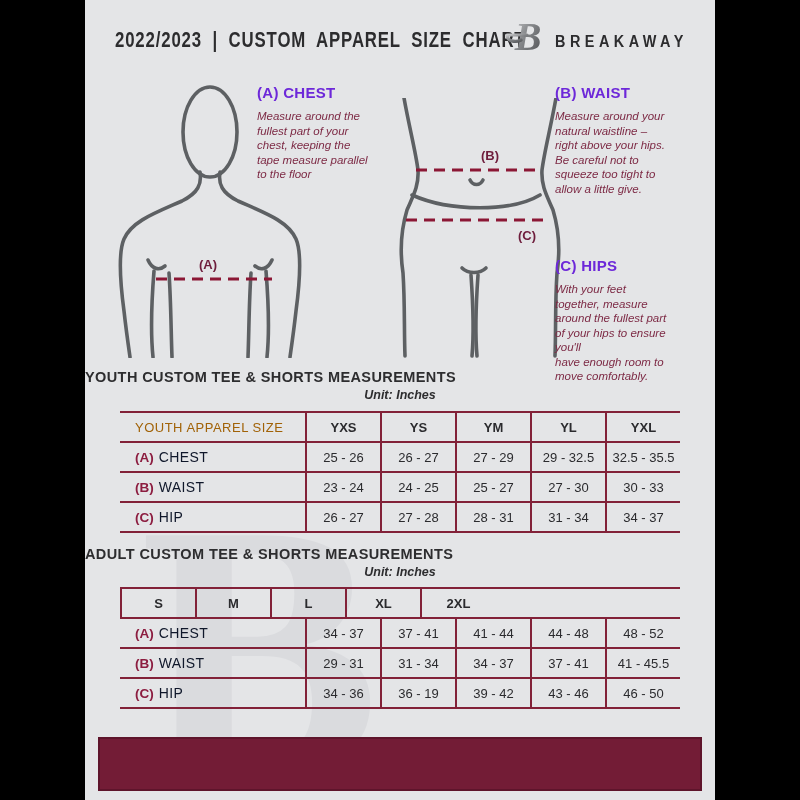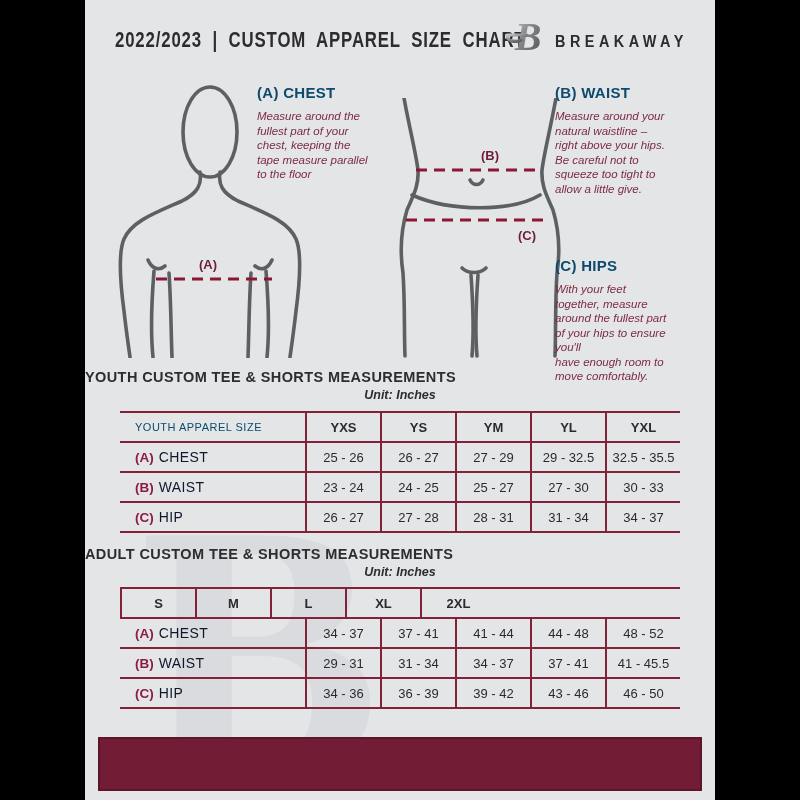--- a/index.html
+++ b/index.html
@@ -26,21 +26,21 @@
     transform:scaleX(0.9);transform-origin:left center;white-space:nowrap;
   }
   
   .torso-svg{position:absolute;left:25px;top:80px;}
   .lower-svg{position:absolute;left:305px;top:98px;}
   .sec{position:absolute;z-index:1;}
   .sec-chest{left:172px;top:84px;width:140px;}
   .sec-waist{left:470px;top:84px;width:135px;}
   .sec-hips{left:470px;top:220px;width:140px;margin-top:37px;}
   .sec h3{
-    margin:0 0 8px 0;font-size:15px;font-weight:bold;color:#0c4a6e;
+    margin:0 0 8px 0;font-size:15px;font-weight:bold;color:#6d28d9;
     letter-spacing:0.3px;
   }
   .sec p{
     margin:0;font-size:11.5px;font-style:italic;color:#7d2a45;
     line-height:14.5px;white-space:pre-line;
   }
   
   .tbl-title{
     position:absolute;left:0;width:630px;text-align:left;
     font-size:14.5px;font-weight:bold;color:#2d2d2f;letter-spacing:0.4px;
@@ -57,21 +57,21 @@
   }
   .youth-table{top:411px;} .adult-table{top:587px;}
   .trow{display:flex;height:30px;border-bottom:2px solid #822138;box-sizing:border-box;}
   .tcell{
     display:flex;align-items:center;justify-content:center;
     box-sizing:border-box;height:100%;
     font-size:13px;color:#2b2b2e;
   }
   .tcell.c0{width:185px;justify-content:flex-start;padding-left:15px;}
   .tcell.cn{width:75px;border-left:2px solid #822138;}
-  .trow.head .c0{font-size:11px;color:#0c4a6e;letter-spacing:0.5px;}
+  .trow.head .c0{font-size:13px;color:#a16207;letter-spacing:0.5px;}
   .trow.head .cn{font-weight:bold;font-size:13px;color:#2b2b2e;}
   .rlabel-prefix{font-weight:bold;color:#8c1d40;margin-right:5px;font-size:13.5px;}
   .rlabel-name{color:#0f172a;letter-spacing:0.4px;font-size:14px;}
   
   .watermark{
     position:absolute;left:55px;top:470px;z-index:0;
     font-family:"Liberation Serif",serif;font-weight:bold;
     font-size:360px;line-height:360px;color:#dadbde;user-select:none;
   }
   .footer-bar{
@@ -239,21 +239,21 @@
         <div class="tcell cn">34 - 37</div>
         <div class="tcell cn">37 - 41</div>
         <div class="tcell cn">41 - 45.5</div>
       </div>
       <div class="trow">
         <div class="tcell c0">
           <span class="rlabel-prefix">(C)</span>
           <span class="rlabel-name">HIP</span>
         </div>
         <div class="tcell cn">34 - 36</div>
-        <div class="tcell cn">36 - 39</div>
+        <div class="tcell cn">36 - 19</div>
         <div class="tcell cn">39 - 42</div>
         <div class="tcell cn">43 - 46</div>
         <div class="tcell cn">46 - 50</div>
       </div>
     </div>
 
   <div class="footer-bar"></div>
 </div>
 
 </body></html>

